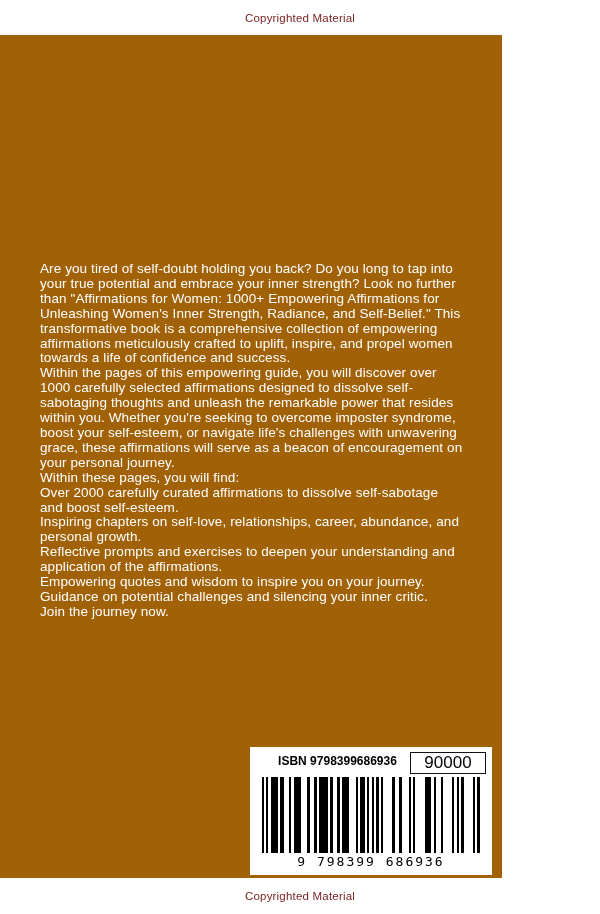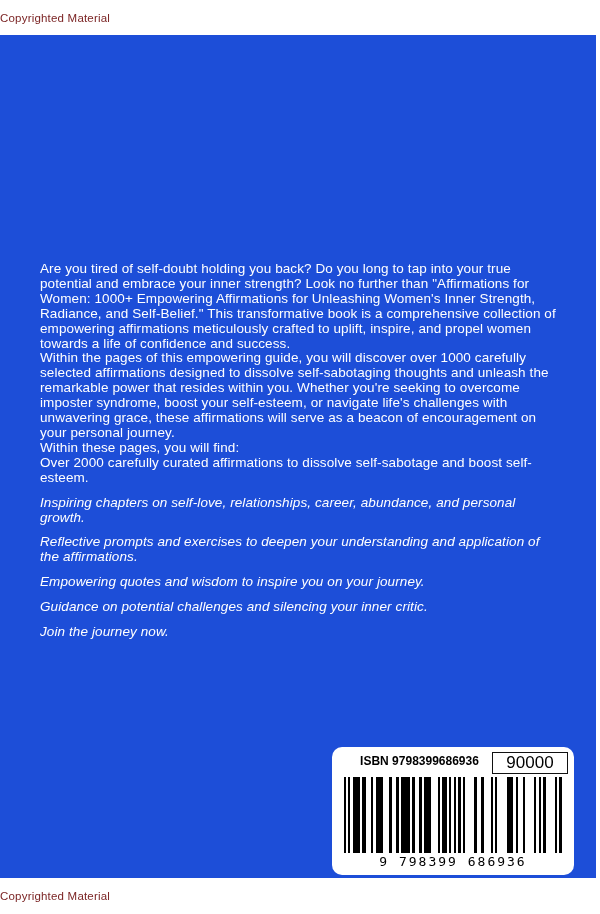--- a/index.html
+++ b/index.html
@@ -6,53 +6,52 @@
   html, body { width: 600px; height: 914px; }
   body {
     background: #ffffff;
     font-family: "Liberation Sans", sans-serif;
     overflow: hidden;
   }
   .strip {
     height: 35px;
     display: flex;
     align-items: center;
-    justify-content: flex-start;
+    justify-content: center;
     background: #ffffff;
   }
   .strip.bottom { height: 36px; }
   .copyright-text {
     color: #7b2424;
     font-size: 11.5px;
     letter-spacing: 0.2px;
   }
   .cover {
     position: relative;
-    width: 596px;
+    width: 502px;
     height: 843px;
-    background: #1d4ed8;
+    background: #a16207;
     padding: 227px 38px 0 40px;
   }
   .blurb p {
     color: #ffffff;
     font-size: 13.5px;
     line-height: 14.9px;
     letter-spacing: 0.1px;
   }
-  .blurb p.spaced { margin-top: 10px; font-style: italic; }
+  .blurb p.spaced { margin-top: 0; }
 
   .barcode-panel {
     position: absolute;
-    right: 22px;
+    right: 10px;
     bottom: 3px;
     width: 242px;
     height: 128px;
     background: #ffffff;
     padding: 3px 10px 2px;
-    border-radius: 10px;
   }
   .isbn-row { position: relative; height: 25px; }
   .isbn-label {
     display: block;
     width: 155px;
     text-align: center;
     padding-top: 4px;
     font-size: 12px;
     font-weight: bold;
     color: #000000;

